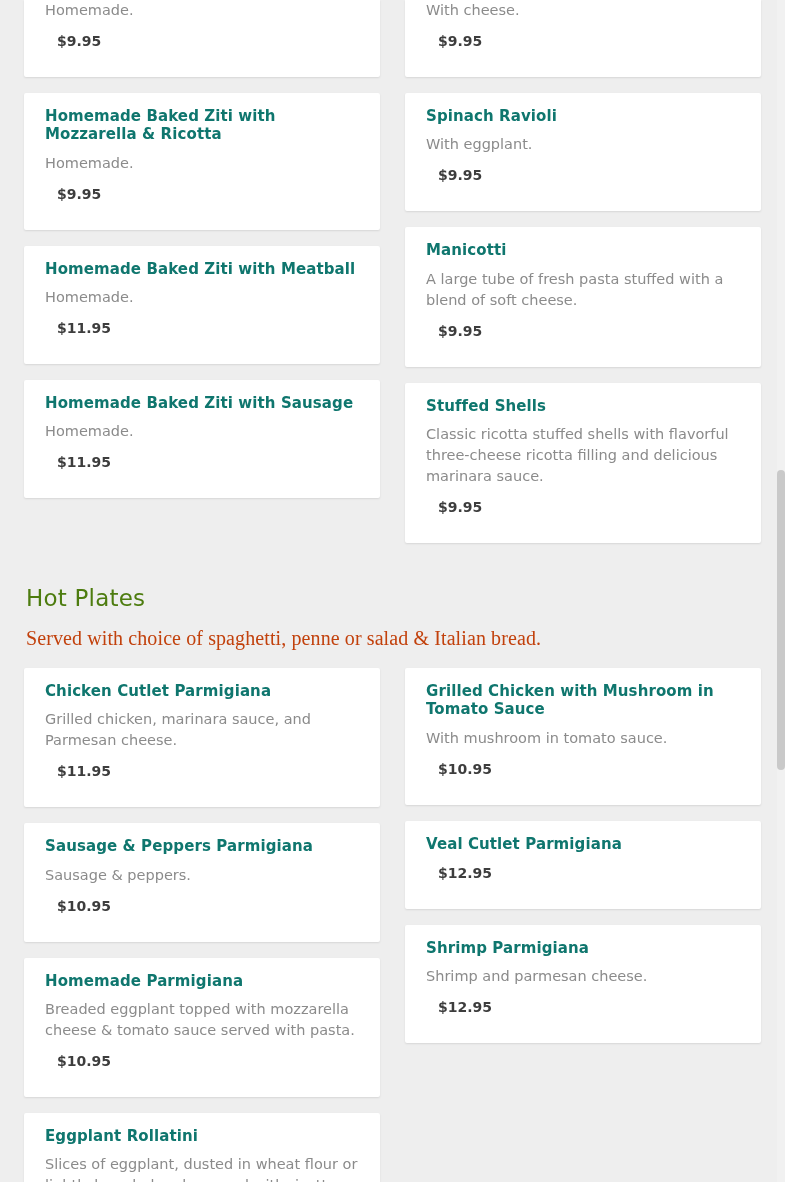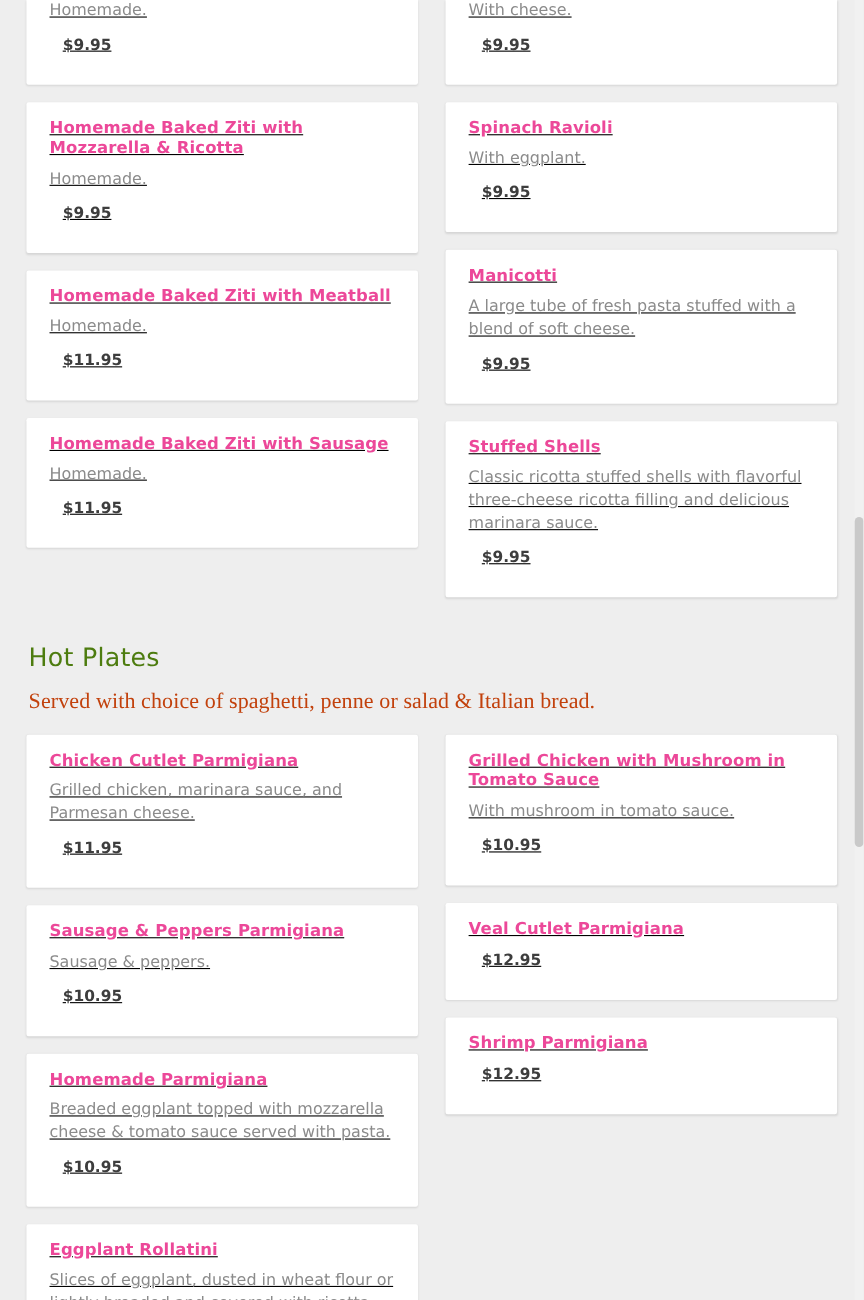--- a/index.html
+++ b/index.html
@@ -19,21 +19,20 @@
     width: 785px;
     padding: 0 24px;
     position: relative;
   }
 
   
   .menu-grid {
     display: flex;
     gap: 25px;
     align-items: flex-start;
-    text-decoration: underline;
   }
   .col {
     width: 356px;
     display: flex;
     flex-direction: column;
   }
 
   .card {
     background: #ffffff;
     border-radius: 2px;
@@ -42,21 +41,21 @@
     box-shadow: 0 1px 2px rgba(0,0,0,0.10);
   }
   .card.partial-top {
     padding-top: 0;
     margin-top: 0;
     border-radius: 0 0 2px 2px;
   }
   .item-name {
     font-size: 15px;
     font-weight: bold;
-    color: #ec4899;
+    color: #0f766e;
     line-height: 1.22;
     margin: 0 0 9px 0;
     letter-spacing: 0.1px;
   }
   .item-desc {
     font-size: 14.5px;
     color: #8b8b8b;
     line-height: 1.45;
     margin: 0 0 10px 0;
   }
@@ -205,20 +204,21 @@
           <div class="item-price">$10.95</div>
         </div>
 
         <div class="card">
           <div class="item-name">Veal Cutlet Parmigiana</div>
           <div class="item-price">$12.95</div>
         </div>
 
         <div class="card">
           <div class="item-name">Shrimp Parmigiana</div>
+          <div class="item-desc">Shrimp and parmesan cheese.</div>
           <div class="item-price">$12.95</div>
         </div>
 
       </div>
     </div>
   </div>
 
 </div>
 
 <div class="scrollbar-track">

